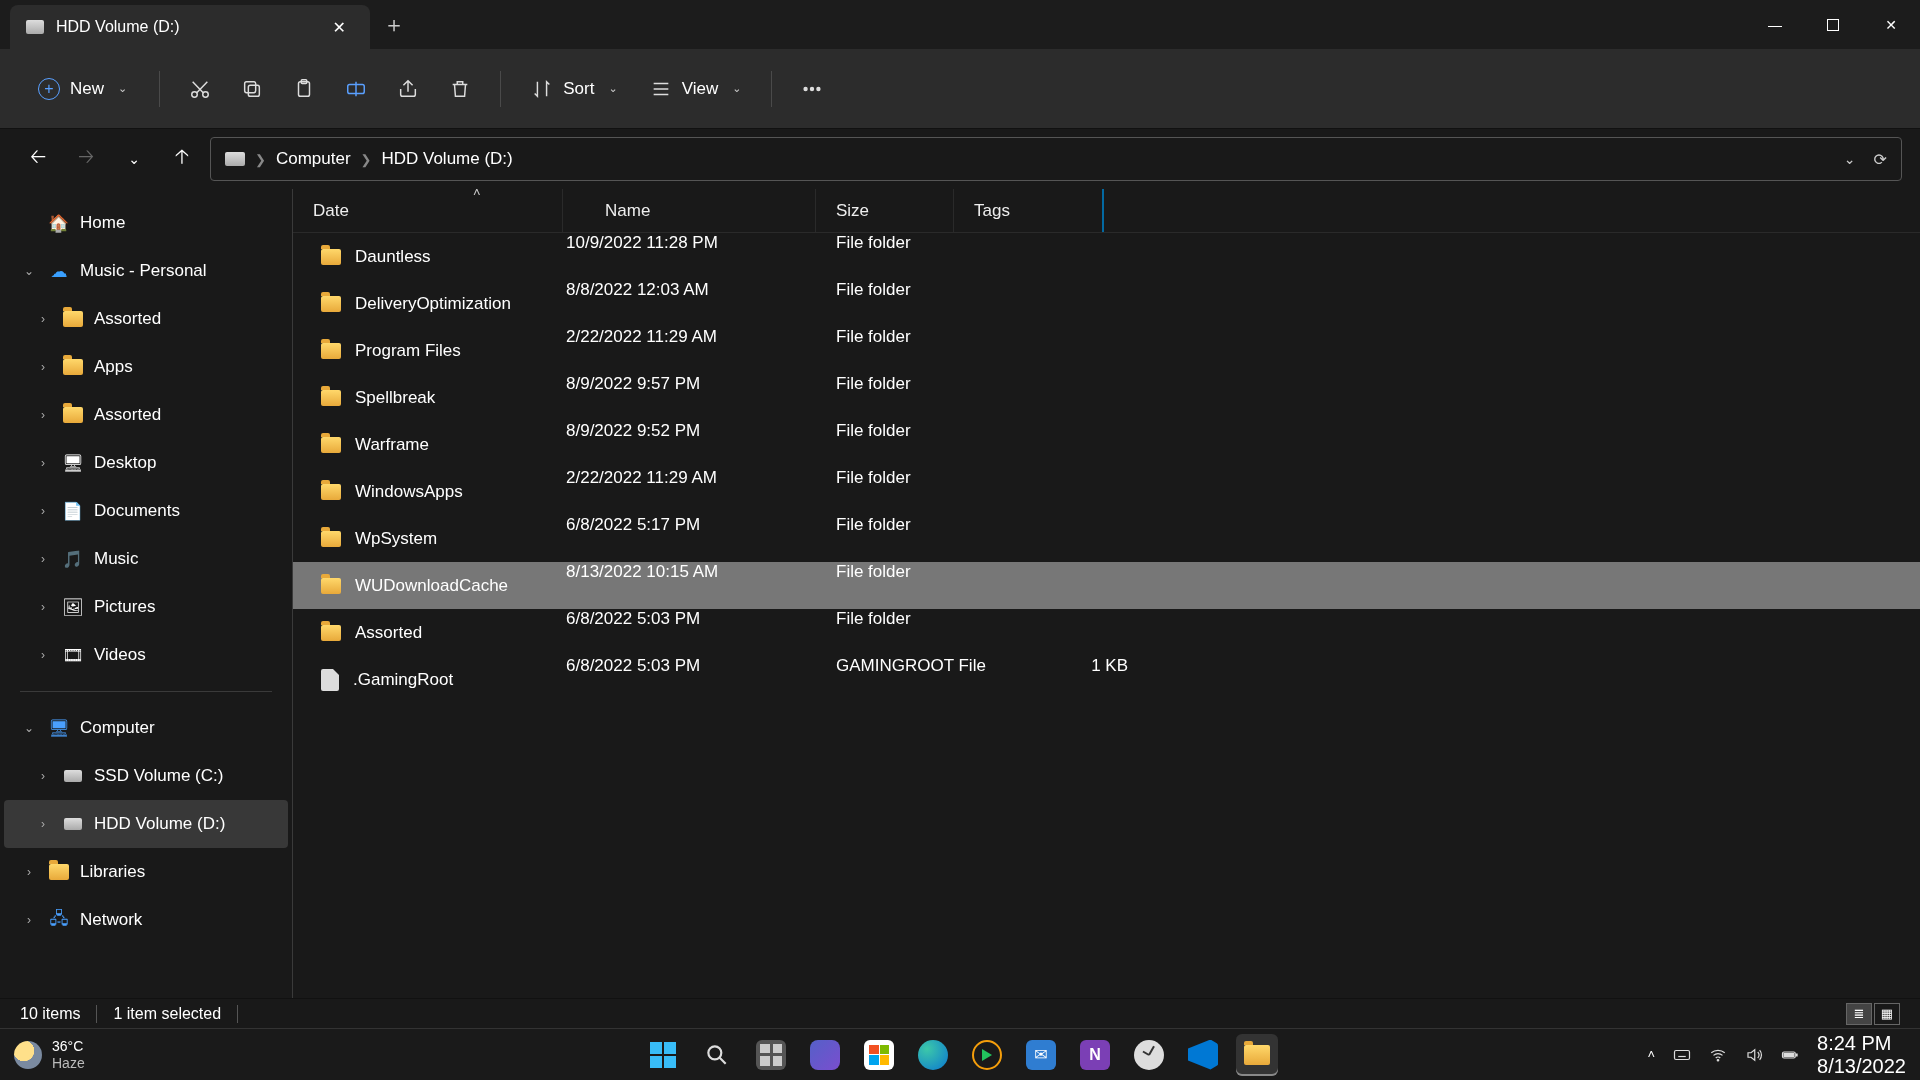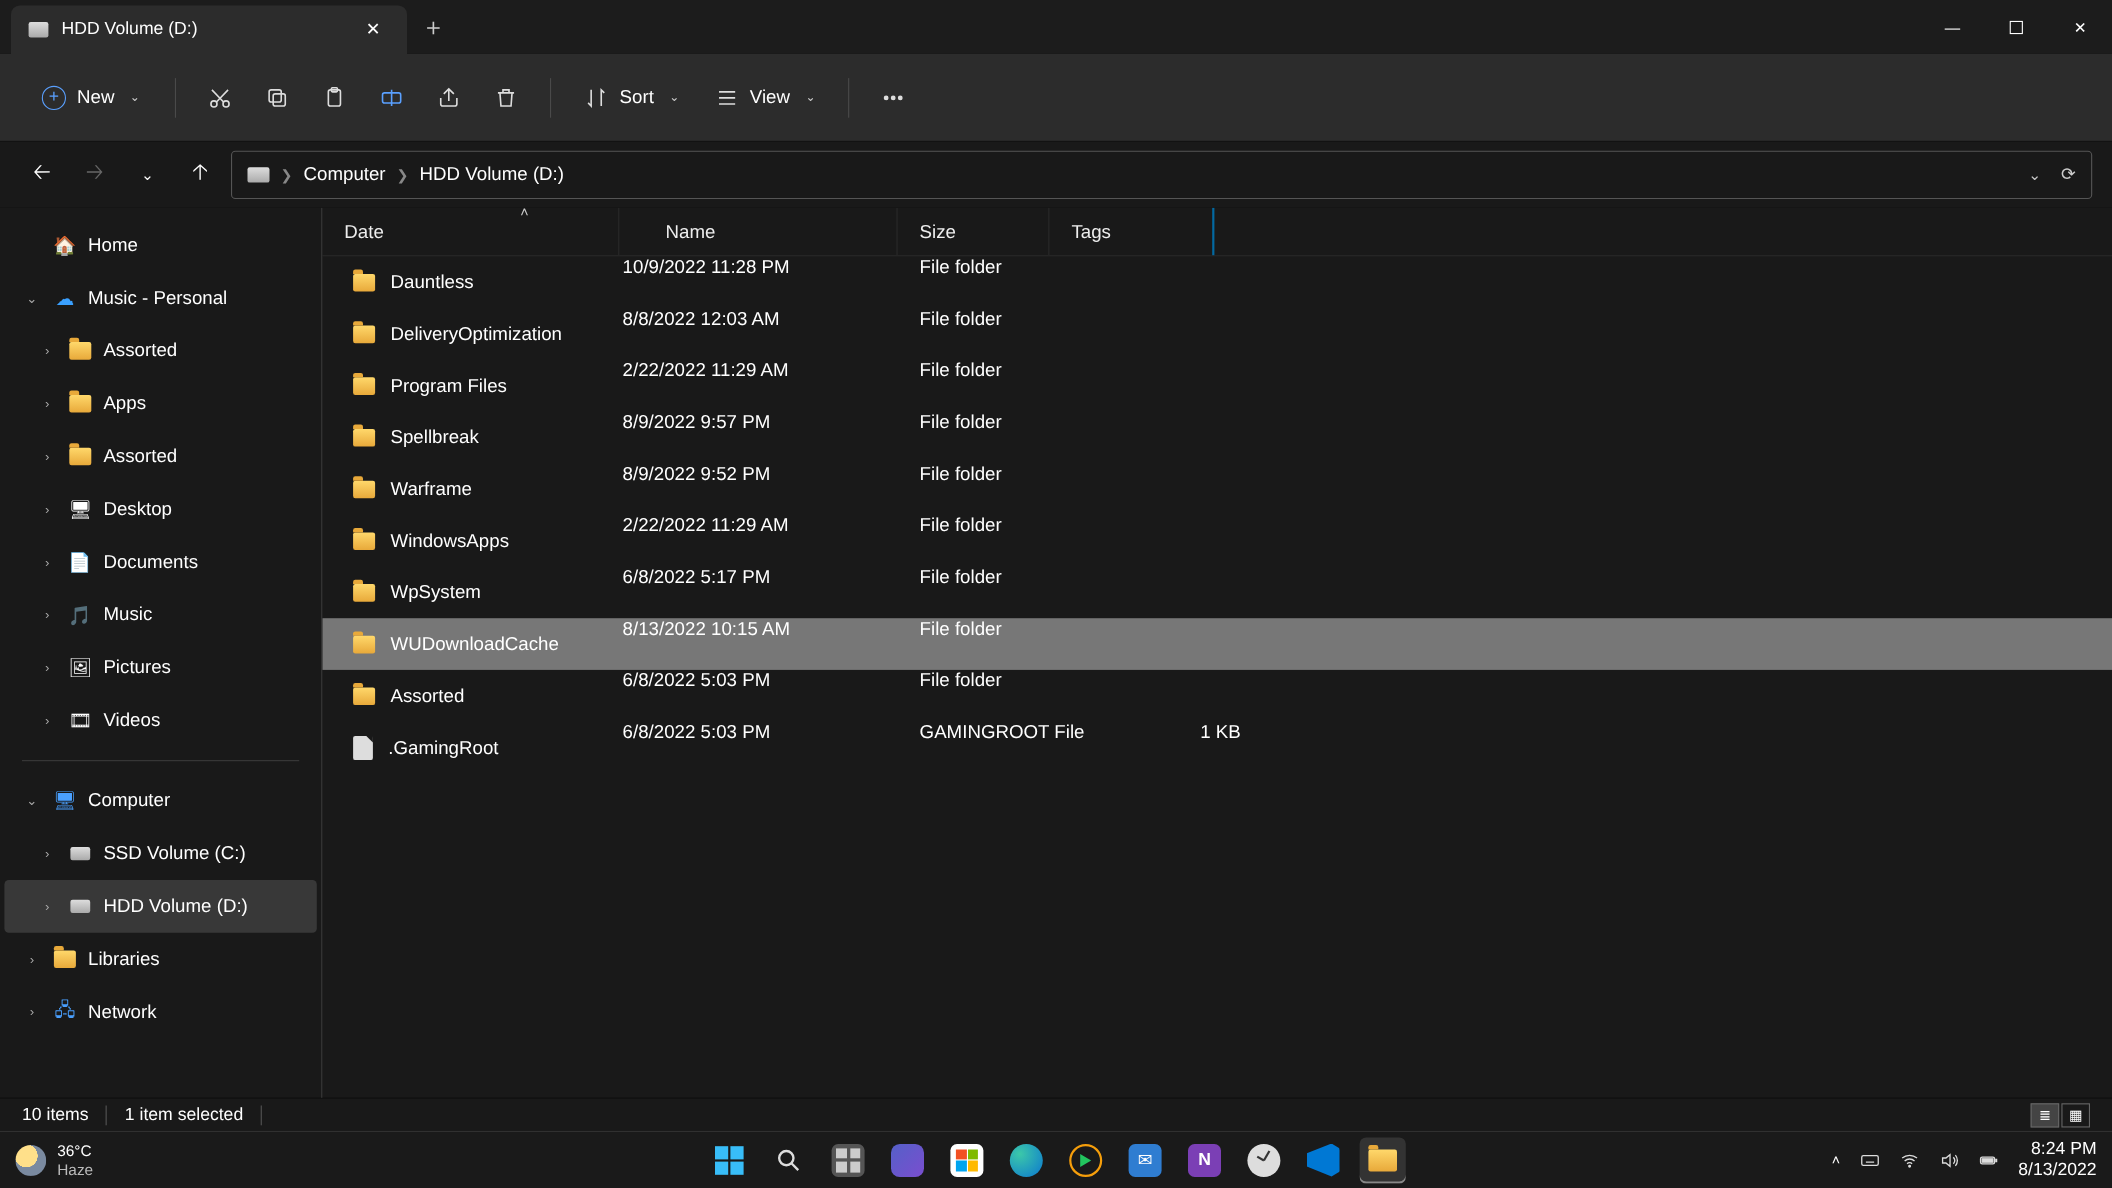--- a/index.html
+++ b/index.html
@@ -84,21 +84,21 @@
 
 
 .taskbar { height:52px; background:#1a1a1a; border-top:1px solid #333; display:flex; align-items:center; padding:0 14px; }
 .weather { display:flex; align-items:center; gap:10px; }
 .weather .wic { width:28px; height:28px; border-radius:50%; background:radial-gradient(circle at 35% 35%, #ffe08a 0 40%, transparent 41%), #7a8aa0; }
 .weather .txt { font-size:14px; line-height:1.15; }
 .tb-center { position:absolute; left:50%; transform:translateX(-50%); display:flex; gap:12px; }
 .tb-ic { width:42px; height:42px; border-radius:6px; display:flex; align-items:center; justify-content:center; cursor:pointer; }
 .tb-ic.active{background:#333; box-shadow:inset 0 -2px 0 #888;}
 .tray { margin-left:auto; display:flex; align-items:center; gap:18px; font-size:14px;}
-.tray .clock { text-align:right; line-height:1.15; font-size:16px;}
+.tray .clock { text-align:left; line-height:1.15; font-size:20px;}
 .tray svg{width:18px;height:18px;stroke:#ddd;fill:none;stroke-width:1.6;}
 
 
 .app-sq{width:30px;height:30px;border-radius:6px;}
 </style>
 </head>
 <body>
 
 <div class="titlebar">
   <div class="tab">

